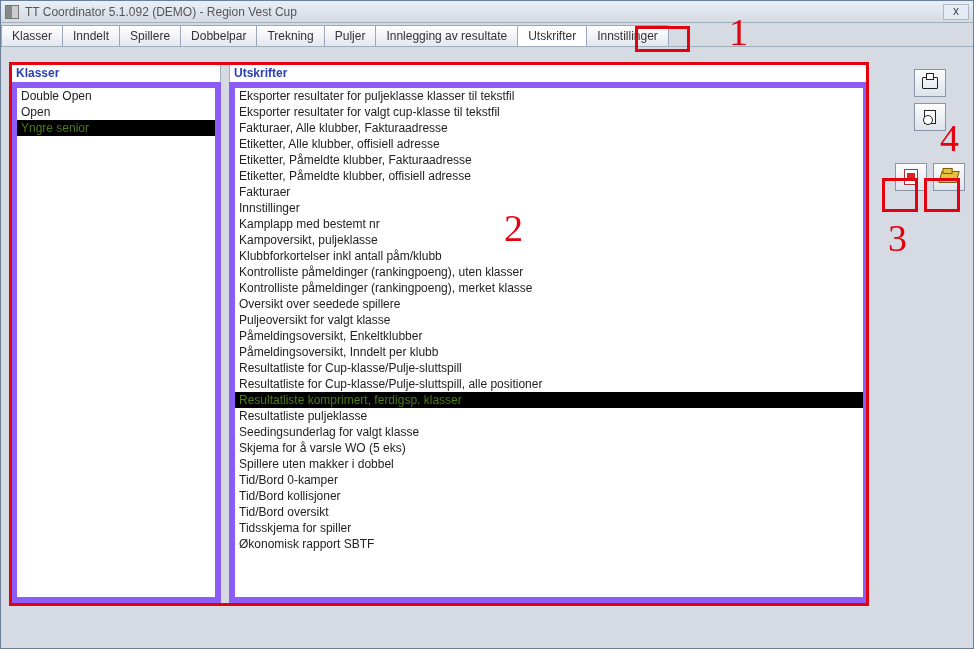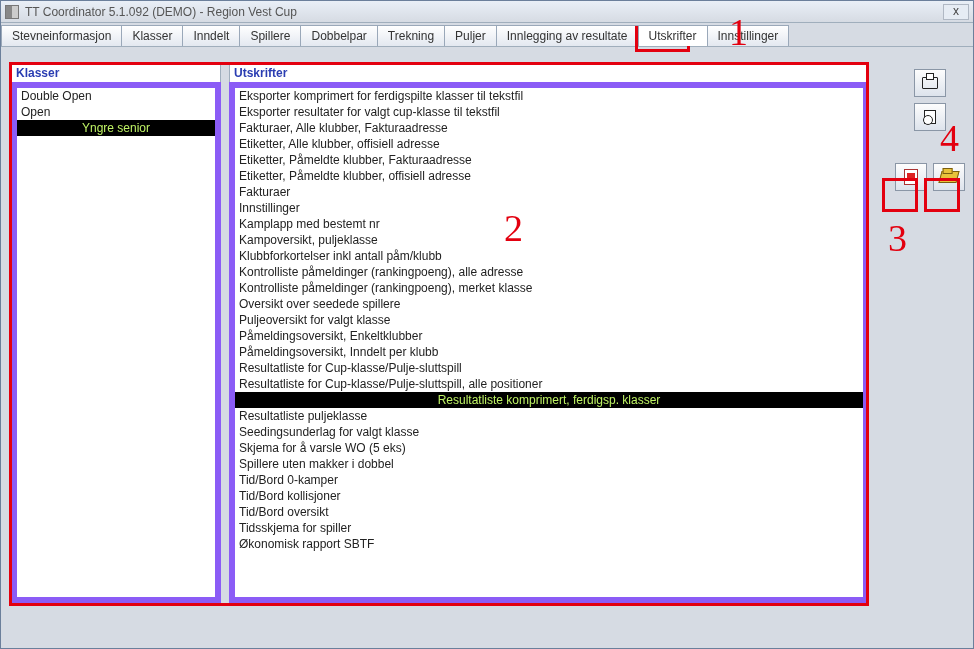--- a/index.html
+++ b/index.html
@@ -14,21 +14,21 @@
   .tabstrip { display:flex; background:#d6dbe3; border-bottom:1px solid #a0aebc; padding-top:2px; }
   .tab { border:1px solid #9aa8b9; border-bottom:none; background:linear-gradient(#fff,#e3e8f0); padding:3px 10px; margin-right:-1px; font-size:12px; color:#333; cursor:default; position:relative; }
   .tab.active { background:#fff; z-index:2; }
   .content { position:absolute; top:50px; left:2px; right:2px; bottom:2px; background:#d6dbe3; }
   .panel-area { position:absolute; left:8px; top:12px; width:858px; height:540px; display:flex; gap:8px; }
   .col-left { width:210px; display:flex; flex-direction:column; }
   .col-right { flex:1; display:flex; flex-direction:column; }
   .col-header { background:#fff; color:#2a3db2; font-weight:bold; font-size:12px; border:1px solid #a0aebc; border-bottom:none; padding:2px 4px; }
   .listbox { flex:1; background:#fff; border:6px solid #8b5cf6; overflow-y:scroll; }
   .listbox .item { font-size:12px; color:#222; padding:1px 4px; white-space:nowrap; cursor:default; }
-  .listbox .item.selected { background:#000; color:#bef264;text-align:center; }
+  .listbox .item.selected { background:#000; color:#4d7c0f; }
   .toolbar { position:absolute; top:18px; right:6px; display:flex; flex-direction:column; gap:6px; align-items:center; }
   .tool-row { display:flex; gap:6px; }
   .btn { width:32px; height:28px; border:1px solid #8a96a6; background:linear-gradient(#fdfdfd,#dde3ec); display:flex; align-items:center; justify-content:center; cursor:default; }
   .ic { display:inline-block; }
   .ic-print { width:16px; height:12px; border:1px solid #222; border-radius:1px; position:relative; }
   .ic-print:before { content:""; position:absolute; top:-5px; left:3px; right:3px; height:5px; border:1px solid #222; background:#fff; }
   .ic-mag { width:12px; height:14px; border:1px solid #222; background:#fff; position:relative; }
   .ic-mag:before { content:""; position:absolute; width:8px; height:8px; border:1px solid #222; border-radius:50%; left:-2px; bottom:-2px; background:#fff; }
   .ic-pdf { width:14px; height:16px; border:1px solid #a33; background:#fff; position:relative; }
   .ic-pdf:before { content:""; position:absolute; inset:3px 2px; background:#d22; }
@@ -48,21 +48,20 @@
 
 <div class="window">
 
   <div class="titlebar">
     <span class="title-icon"></span>
     <span class="title-text">TT Coordinator 5.1.092 (DEMO) - Region Vest Cup</span>
     <span class="sys-btn">x</span>
   </div>
 
   <div class="tabstrip" id="tabstrip">
-      <div class="tab">Stevneinformasjon</div>
       <div class="tab">Klasser</div>
       <div class="tab">Inndelt</div>
       <div class="tab">Spillere</div>
       <div class="tab">Dobbelpar</div>
       <div class="tab">Trekning</div>
       <div class="tab">Puljer</div>
       <div class="tab">Innlegging av resultate</div>
       <div class="tab active">Utskrifter</div>
       <div class="tab">Innstillinger</div>
     </div>
@@ -73,32 +72,32 @@
         <div class="col-header">Klasser</div>
         <div class="listbox" id="klasser-list">
             <div class="item">Double Open</div>
             <div class="item">Open</div>
             <div class="item selected">Yngre senior</div>
           </div>
       </div>
       <div class="col-right">
         <div class="col-header">Utskrifter</div>
         <div class="listbox" id="utskrifter-list">
-            <div class="item">Eksporter komprimert for ferdigspilte klasser til tekstfil</div>
+            <div class="item">Eksporter resultater for puljeklasse klasser til tekstfil</div>
             <div class="item">Eksporter resultater for valgt cup-klasse til tekstfil</div>
             <div class="item">Fakturaer, Alle klubber, Fakturaadresse</div>
             <div class="item">Etiketter, Alle klubber, offisiell adresse</div>
             <div class="item">Etiketter, Påmeldte klubber, Fakturaadresse</div>
             <div class="item">Etiketter, Påmeldte klubber, offisiell adresse</div>
             <div class="item">Fakturaer</div>
             <div class="item">Innstillinger</div>
             <div class="item">Kamplapp med bestemt nr</div>
             <div class="item">Kampoversikt, puljeklasse</div>
             <div class="item">Klubbforkortelser inkl antall påm/klubb</div>
-            <div class="item">Kontrolliste påmeldinger (rankingpoeng), alle adresse</div>
+            <div class="item">Kontrolliste påmeldinger (rankingpoeng), uten klasser</div>
             <div class="item">Kontrolliste påmeldinger (rankingpoeng), merket klasse</div>
             <div class="item">Oversikt over seedede spillere</div>
             <div class="item">Puljeoversikt for valgt klasse</div>
             <div class="item">Påmeldingsoversikt, Enkeltklubber</div>
             <div class="item">Påmeldingsoversikt, Inndelt per klubb</div>
             <div class="item">Resultatliste for Cup-klasse/Pulje-sluttspill</div>
             <div class="item">Resultatliste for Cup-klasse/Pulje-sluttspill, alle positioner</div>
             <div class="item selected">Resultatliste komprimert, ferdigsp. klasser</div>
             <div class="item">Resultatliste puljeklasse</div>
             <div class="item">Seedingsunderlag for valgt klasse</div>

